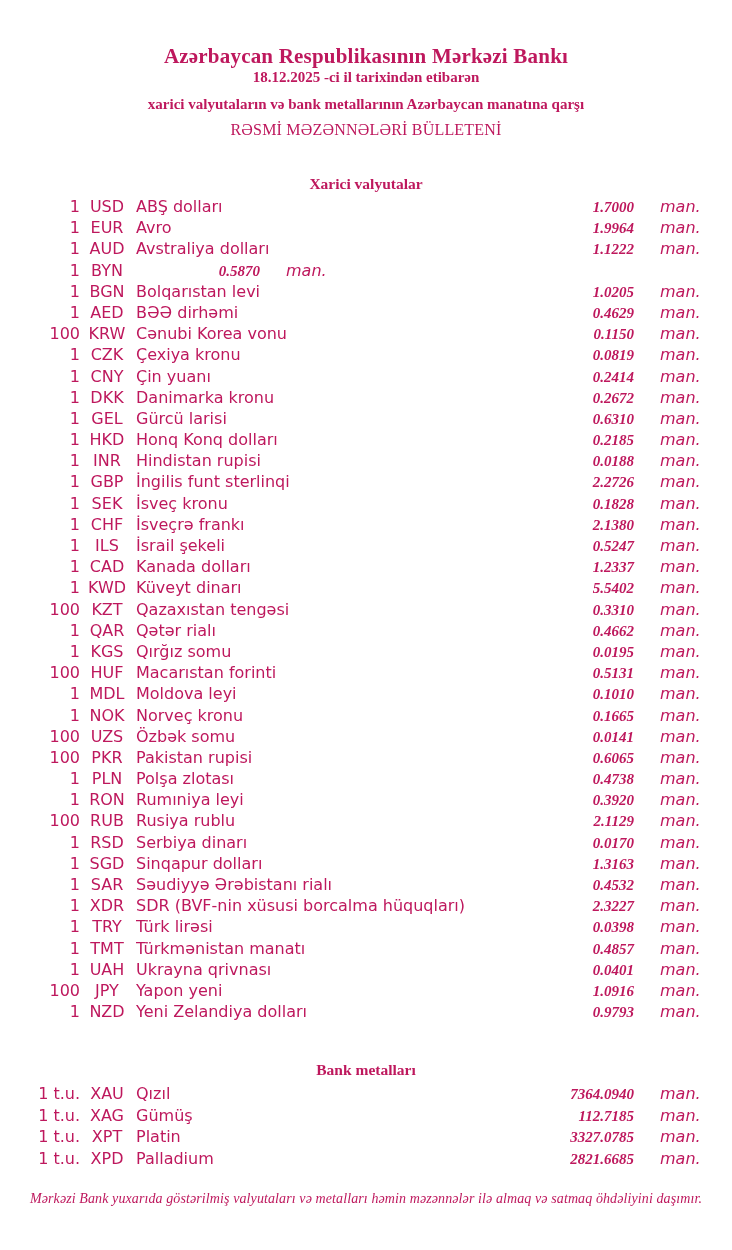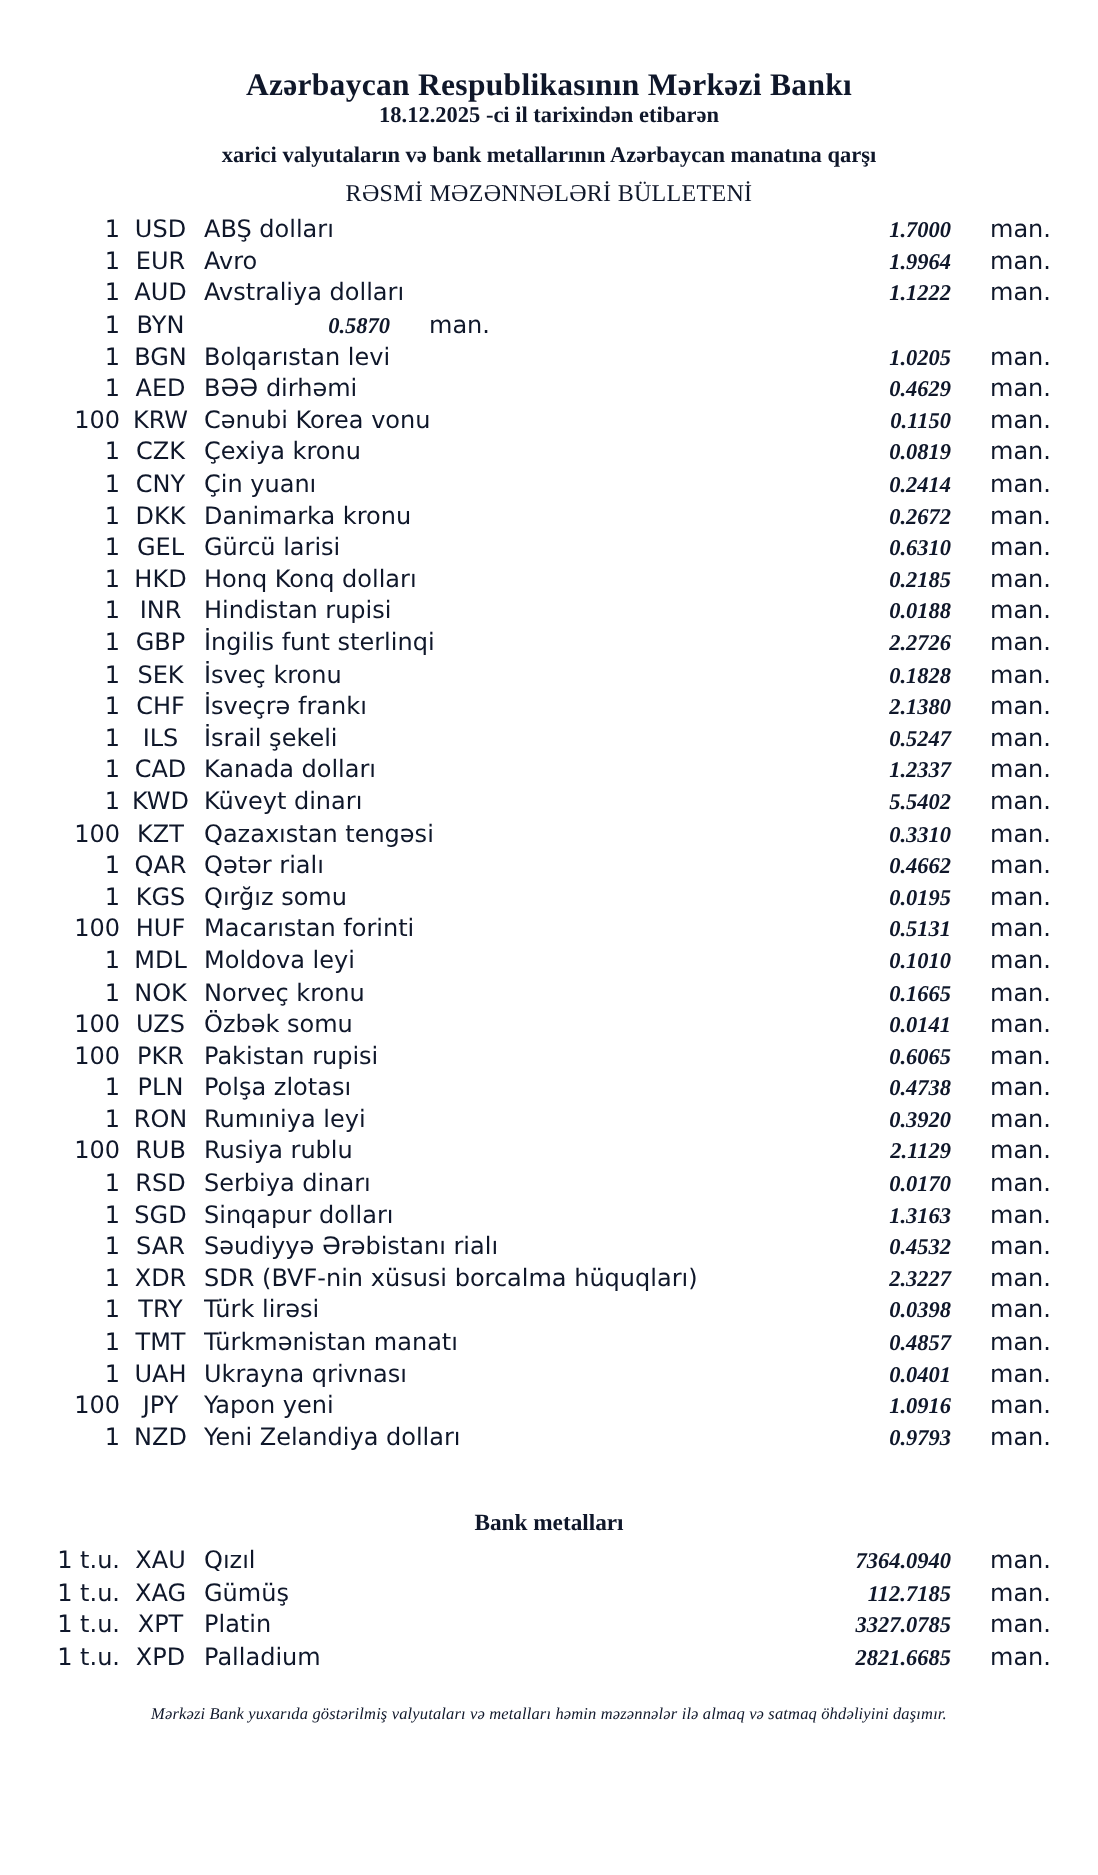--- a/index.html
+++ b/index.html
@@ -2,21 +2,21 @@
 <html><head>
 <meta charset="utf-8">
 <style>
   * { margin: 0; padding: 0; box-sizing: border-box; }
   html, body { background: #ffffff; }
   .page {
     position: relative;
     width: 732px;
     height: 1213px;
     background: #ffffff;
-    color: #0f172a;
+    color: #be185d;
     overflow: hidden;
     font-family: "DejaVu Sans", sans-serif;
   }
   .serif  { font-family: "Liberation Serif", "DejaVu Serif", serif; }
   .center { text-align: center; }
 
   .title {
     margin-top: 44px;
     font-size: 21px;
     font-weight: 700;
@@ -47,44 +47,45 @@
   .name { flex: 1 1 auto; margin-left: 6px; overflow: hidden; }
   .rate {
     flex: 0 0 auto;
     width: 130px;
     text-align: right;
     font-family: "Liberation Serif", "DejaVu Serif", serif;
     font-weight: 700;
     font-style: italic;
     font-size: 15px;
   }
-  .unit { flex: 0 0 auto; width: 52px; padding-left: 26px; }
+  .unit { flex: 0 0 auto; width: 52px; padding-left: 26px; font-style: italic; }
 
   .footer-note {
     margin-top: 21px;
     text-align: center;
     font-family: "Liberation Serif", "DejaVu Serif", serif;
     font-style: italic;
-    font-size: 11px;
+    font-size: 14px;
     letter-spacing: 0.1px;
   }
 </style>
 </head>
 <body>
 
 <div class="page">
 
   <div class="title serif center">Azərbaycan Respublikasının Mərkəzi Bankı</div>
 
   <div class="subtitle1 serif center">18.12.2025 -ci il tarixindən etibarən</div>
 
   <div class="subtitle2 serif center">xarici valyutaların və bank metallarının Azərbaycan manatına qarşı</div>
 
   <div class="subtitle3 serif center">RƏSMİ MƏZƏNNƏLƏRİ BÜLLETENİ</div>
 
+  <div class="section-title currencies serif center">Xarici valyutalar</div>
 
   <div class="rates-table currencies" id="currency-rows">
       <div class="row">
         <span class="qty">1</span>
         <span class="code">USD</span>
         <span class="name">ABŞ dolları</span>
         <span class="rate">1.7000</span>
         <span class="unit">man.</span>
       </div>
       <div class="row">

